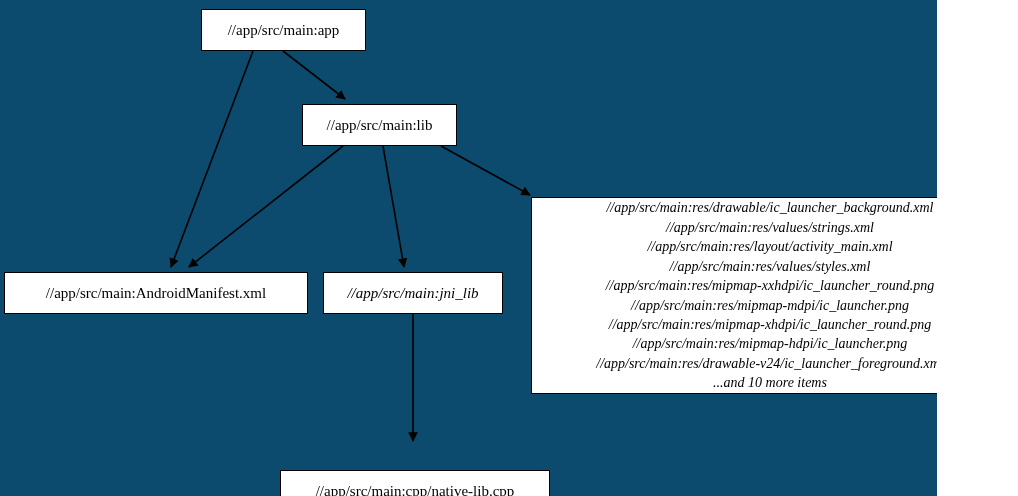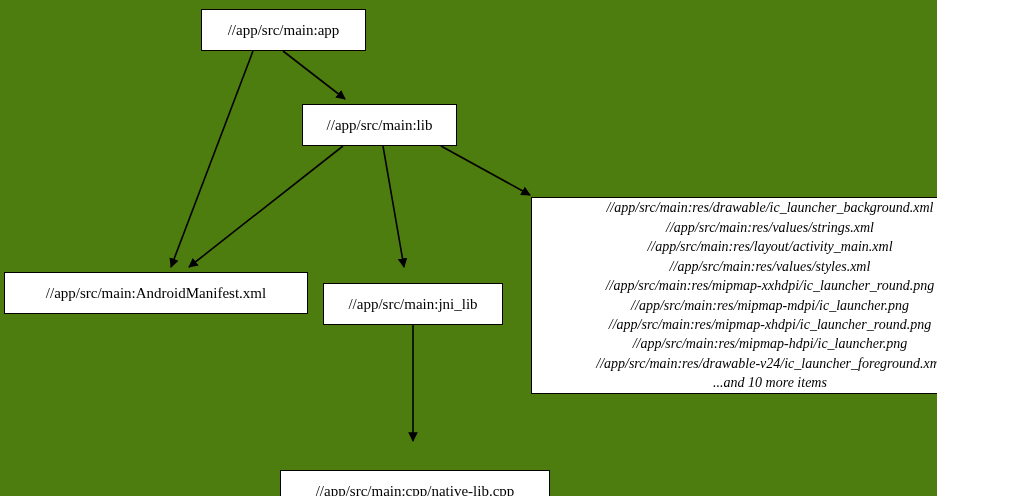--- a/index.html
+++ b/index.html
@@ -5,21 +5,21 @@
 <style>
   html, body {
     margin: 0;
     padding: 0;
     background: #ffffff;
   }
   #graph-root {
     position: relative;
     width: 937px;
     height: 496px;
-    background: #4d7c0f;
+    background: #0c4a6e;
     font-family: "Liberation Serif", "DejaVu Serif", serif;
     overflow: hidden;
   }
   #edge-layer {
     position: absolute;
     left: 0;
     top: 0;
     width: 1018px;
     height: 496px;
     pointer-events: none;
@@ -38,21 +38,21 @@
     line-height: 1.25;
     white-space: nowrap;
   }
   .node-label {
     display: block;
   }
   
   #node-app        { left: 201px; top: 9px;   width: 165px; height: 42px; }
   #node-lib        { left: 302px; top: 104px; width: 155px; height: 42px; }
   #node-manifest   { left: 4px;   top: 272px; width: 304px; height: 42px; }
-  #node-jni        { left: 323px; top: 283px; width: 180px; height: 42px; }
+  #node-jni        { left: 323px; top: 272px; width: 180px; height: 42px; font-style: italic; }
   #node-native     { left: 280px; top: 470px; width: 270px; height: 42px; }
   #node-resources  { left: 531px; top: 197px; width: 478px; height: 197px;
                      align-items: center; font-style: italic; }
   #node-resources .node-label {
     font-size: 14px;
     line-height: 19.4px;
     white-space: pre;
     width: 100%;
   }
 </style>

